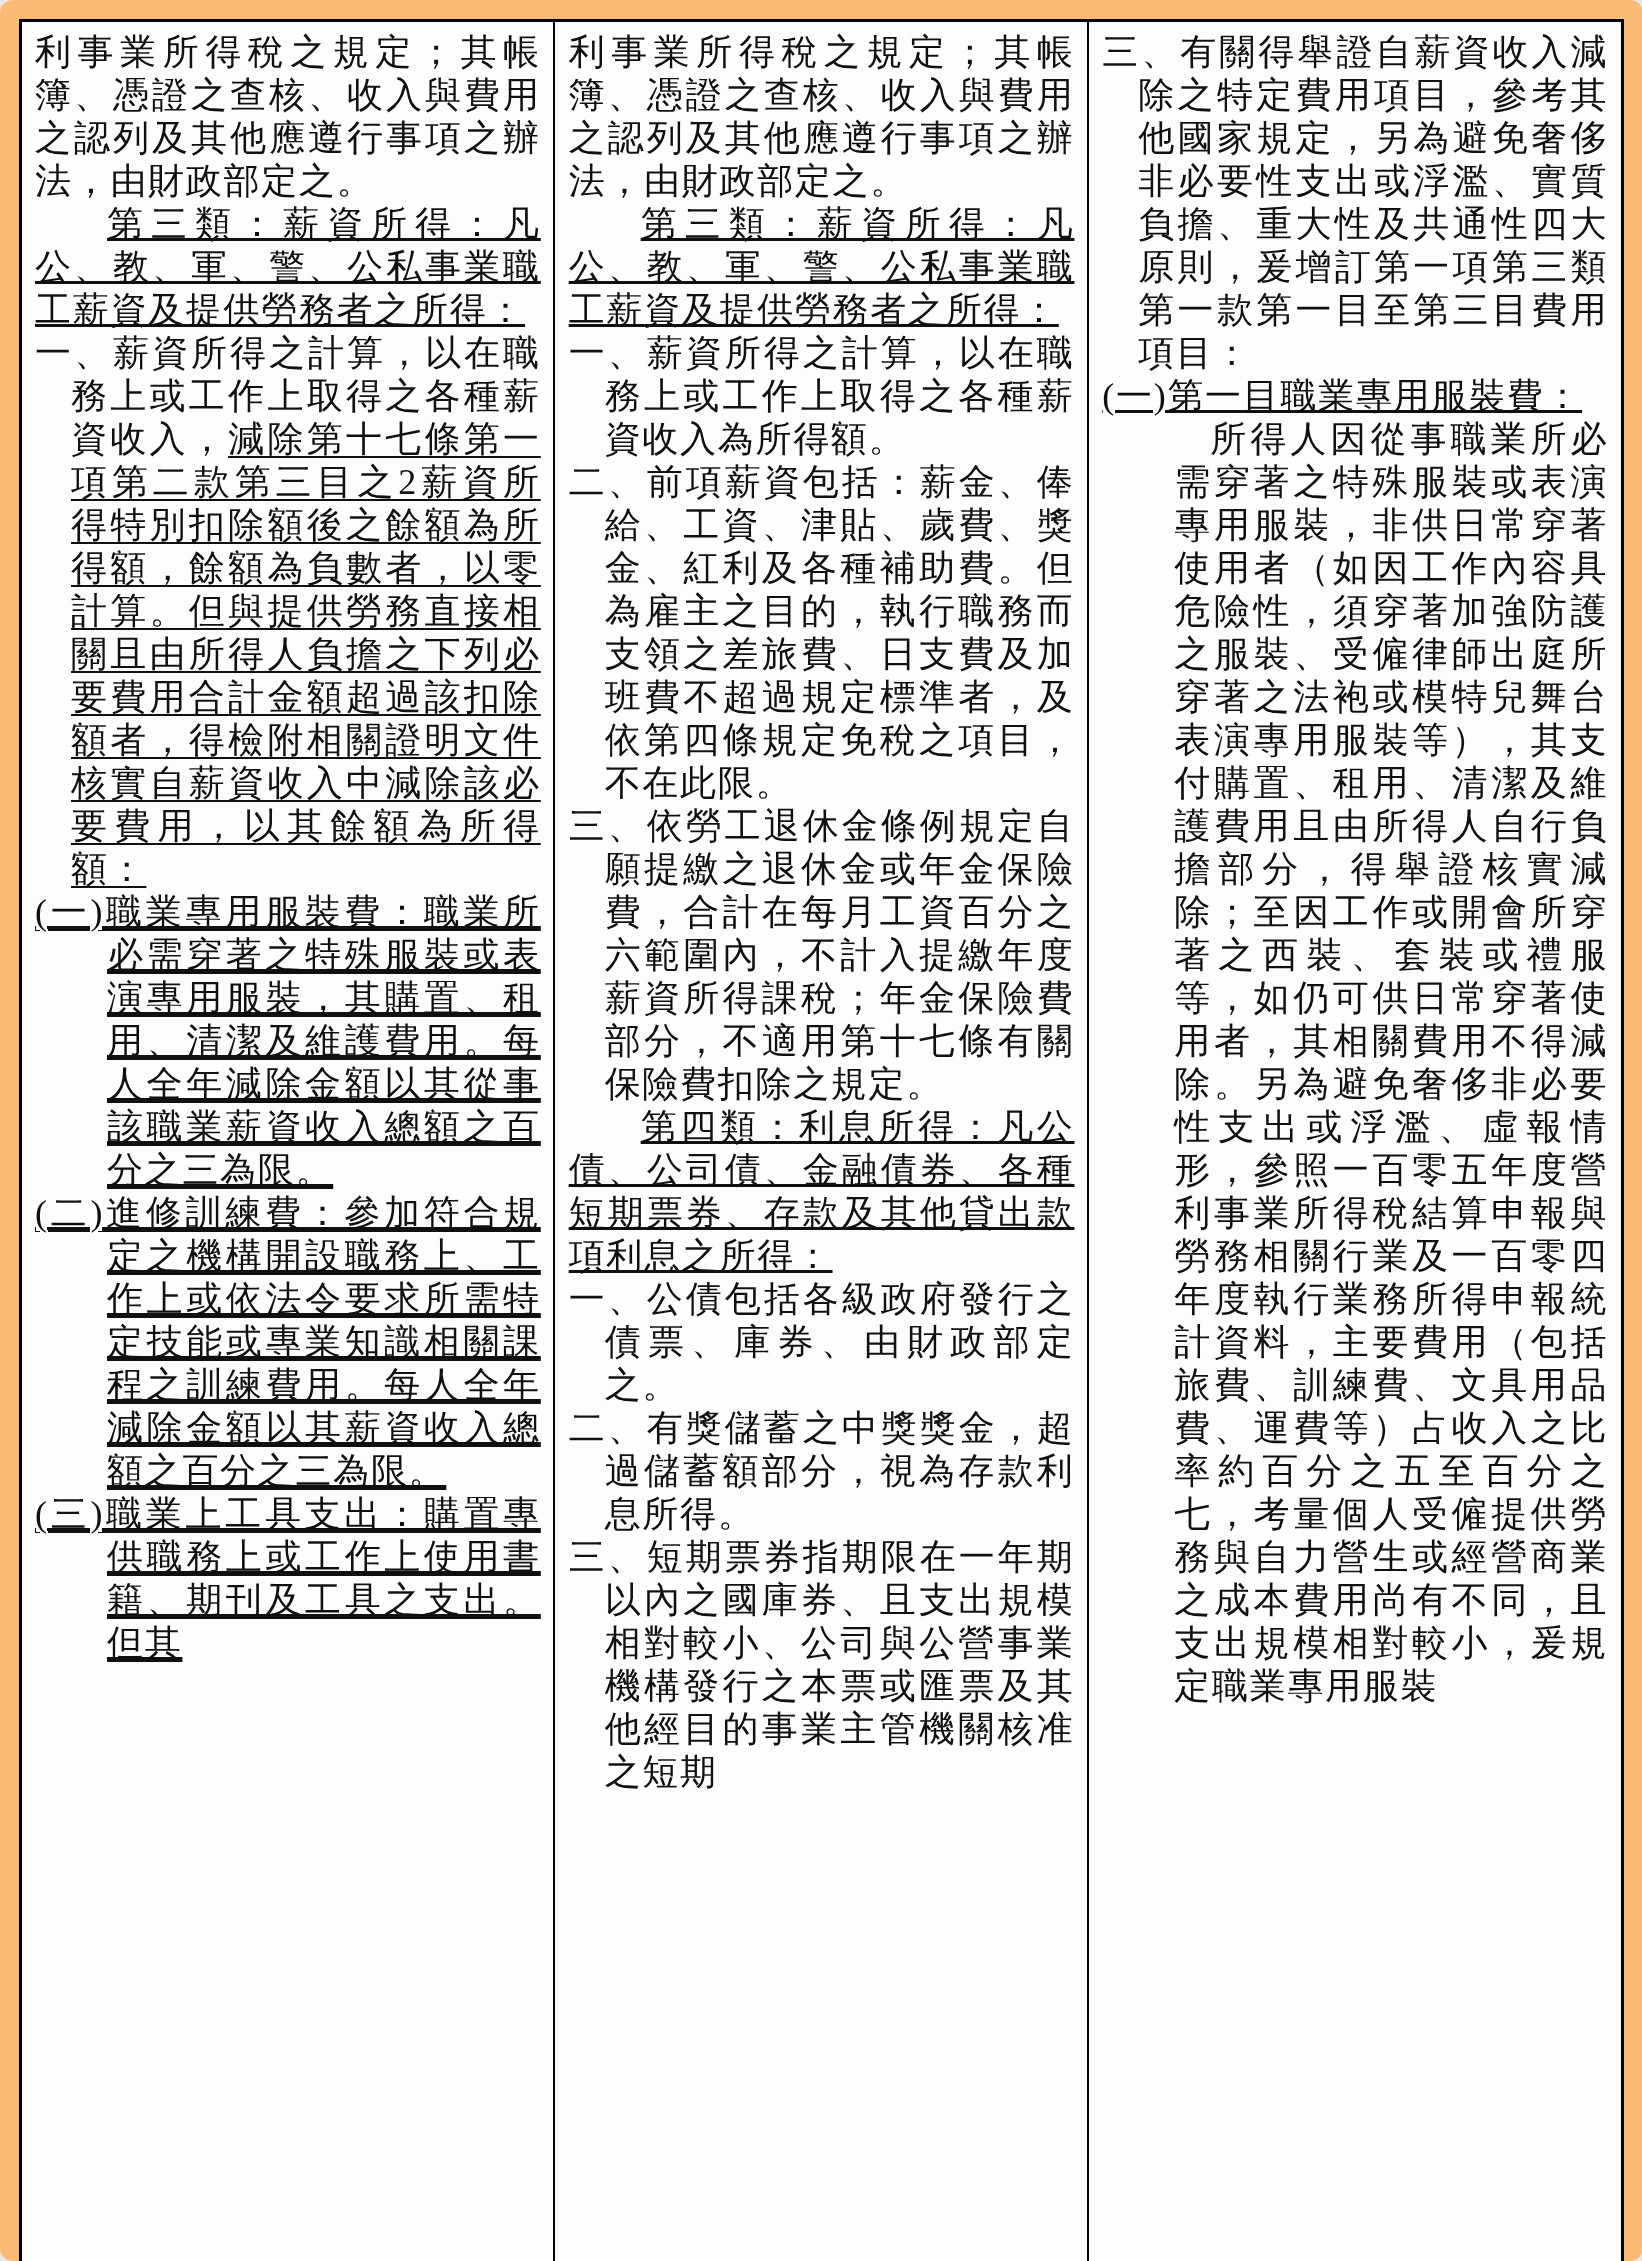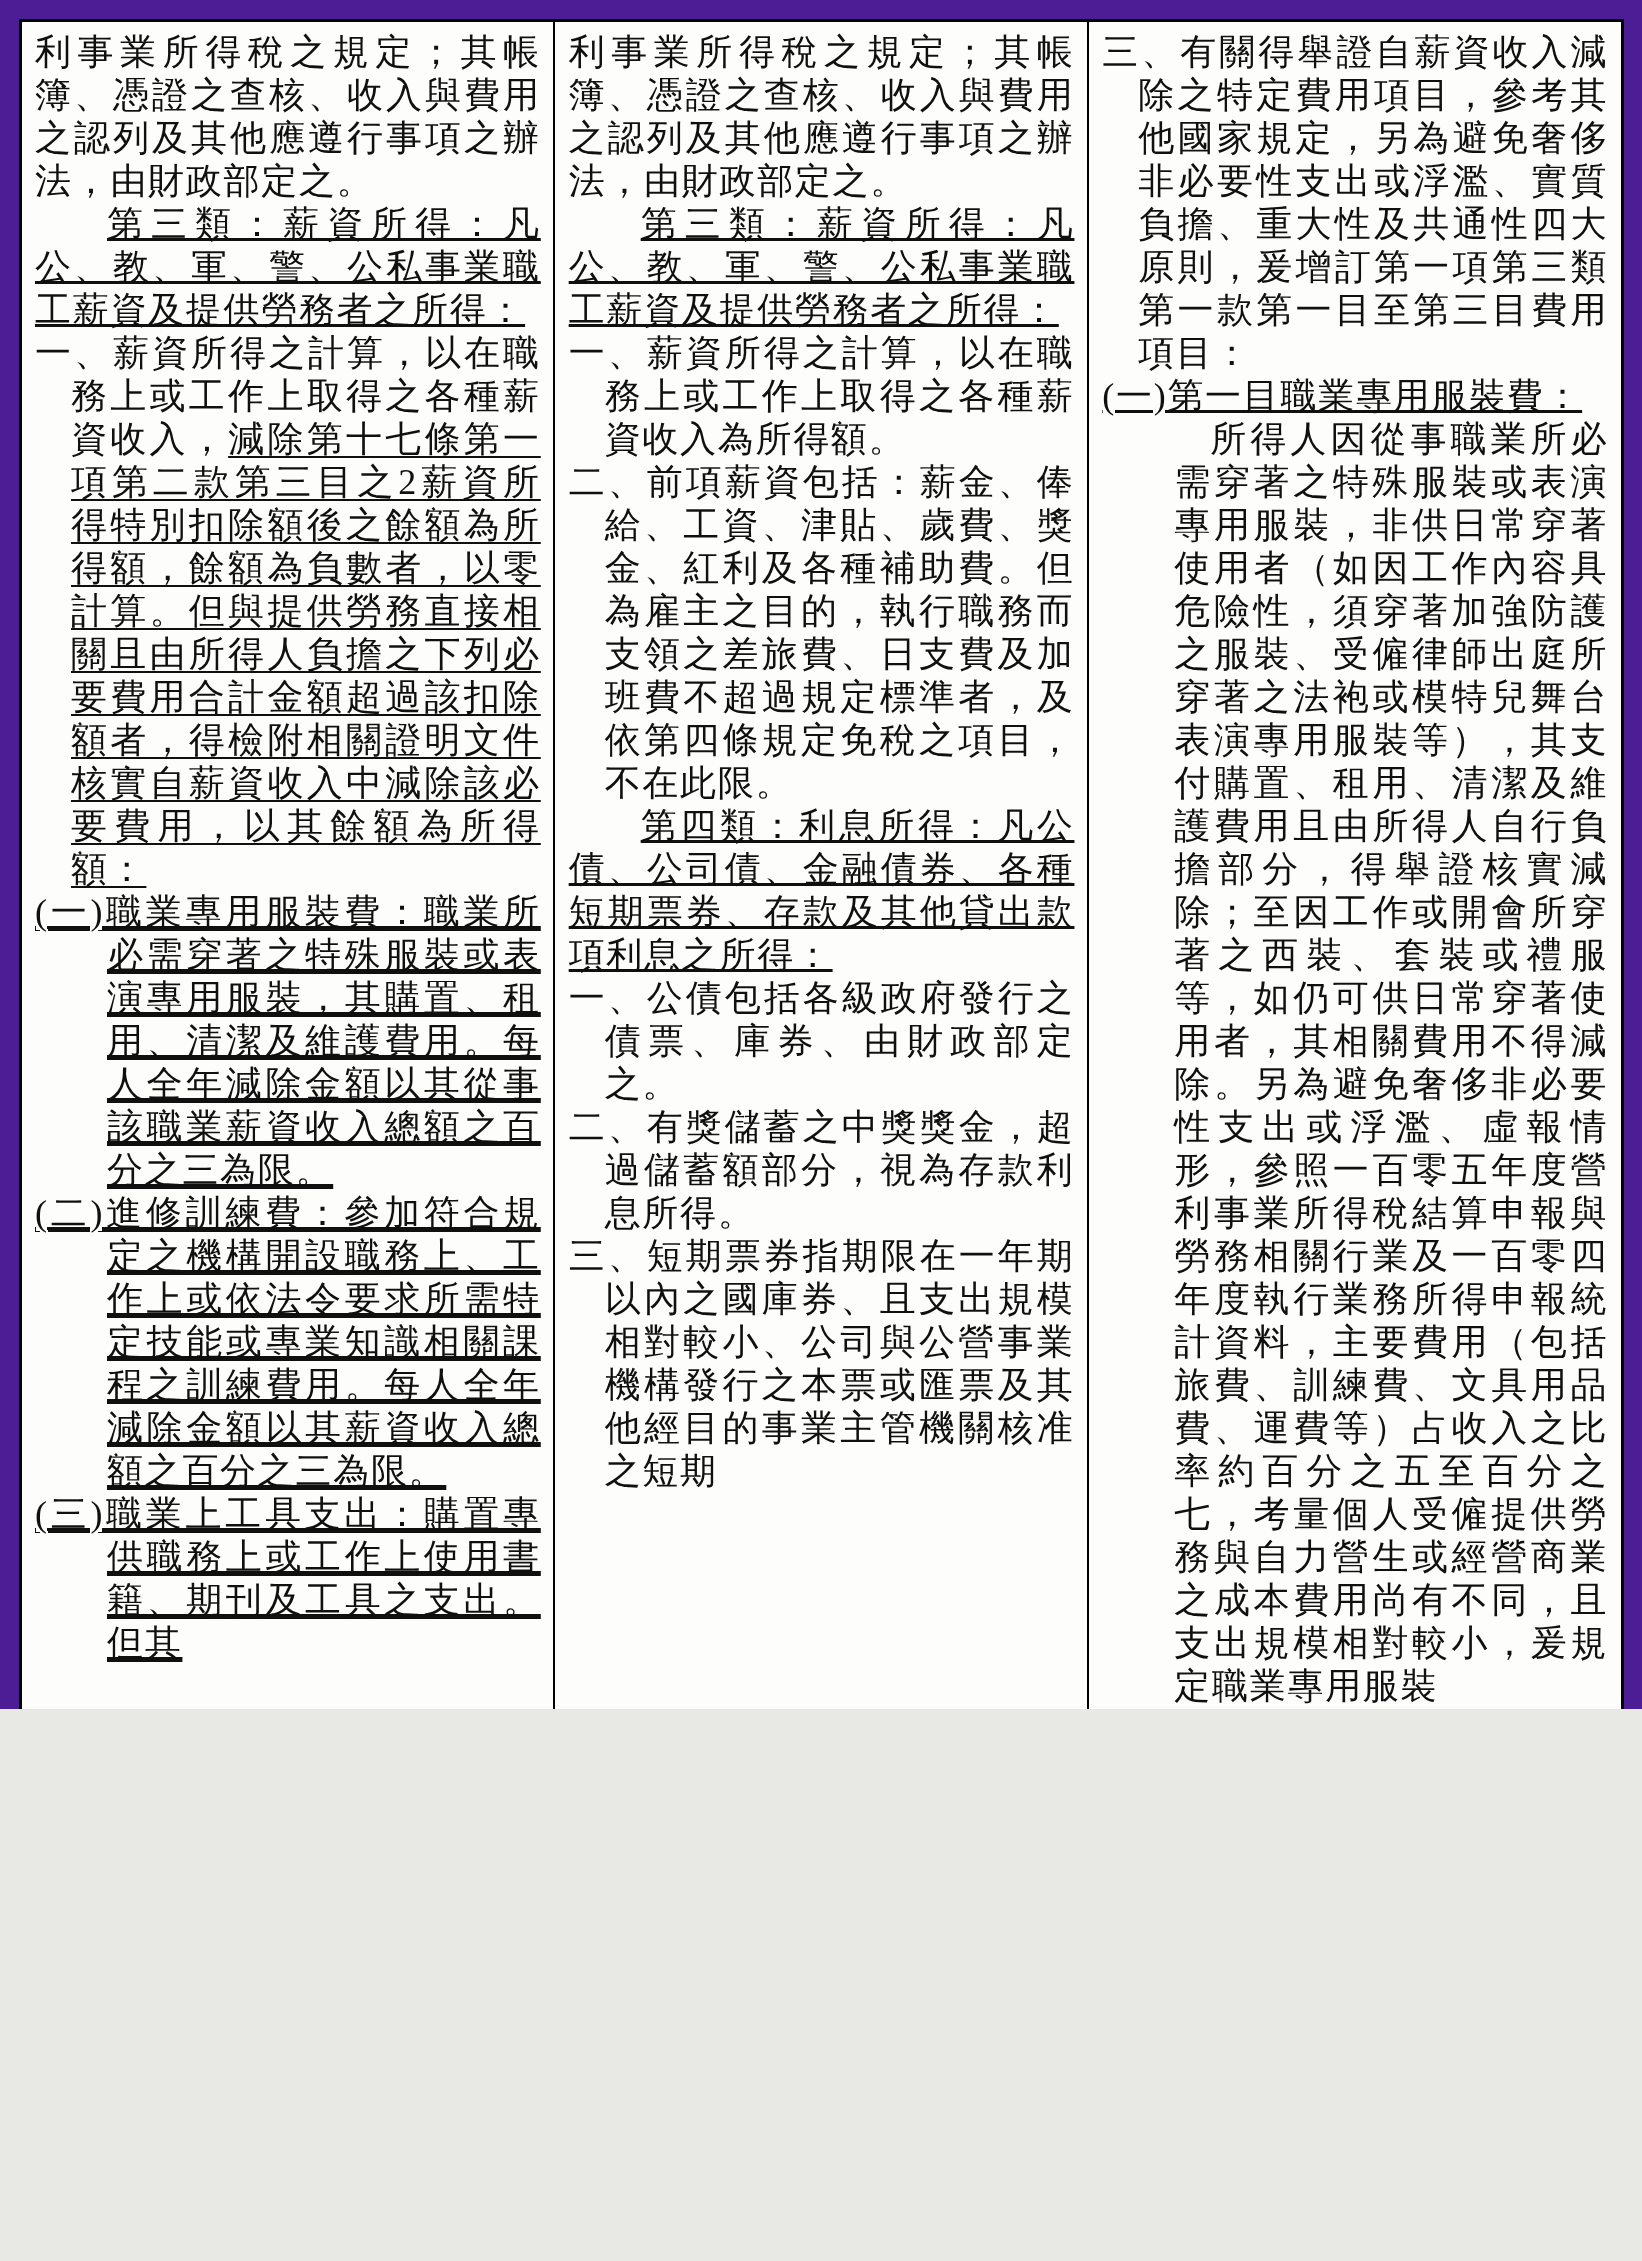--- a/index.html
+++ b/index.html
@@ -3,25 +3,26 @@
 <meta charset="utf-8">
 <style>
   html, body {
     margin: 0;
     padding: 0;
     background: #e8e8e4;
   }
   .page {
     position: relative;
     width: 1643px;
-    height: 1709px;
-    background: #4c1d95;
+    height: 2261px;
+    background: #fdba74;
     overflow: hidden;
     font-family: "Liberation Serif", "DejaVu Serif", serif;
     color: #101010;
+    border-radius: 13px;
   }
   .doc-table {
     position: absolute;
     left: 18.5px;
     top: 18.5px;
     width: 1605px;
     height: 2305px; 
     border: 3.4px solid #000;
     box-sizing: border-box;
     display: flex;
@@ -73,20 +74,21 @@
         <p class="para item1"><span>一、薪資所得之計算，以在職務上或工作上取得之各種薪資收入，</span><span class="u">減除第十七條第一項第二款第三目之2薪資所得特別扣除額後之餘額為所得額，餘額為負數者，以零計算。但與提供勞務直接相關且由所得人負擔之下列必要費用合計金額超過該扣除額者，得檢附相關證明文件核實自薪資收入中減除該必要費用，以其餘額為所得額：</span></p>
         <p class="para item2"><span class="u">(一)職業專用服裝費：職業所必需穿著之特殊服裝或表演專用服裝，其購置、租用、清潔及維護費用。每人全年減除金額以其從事該職業薪資收入總額之百分之三為限。</span></p>
         <p class="para item2"><span class="u">(二)進修訓練費：參加符合規定之機構開設職務上、工作上或依法令要求所需特定技能或專業知識相關課程之訓練費用。每人全年減除金額以其薪資收入總額之百分之三為限。</span></p>
         <p class="para item2"><span class="u">(三)職業上工具支出：購置專供職務上或工作上使用書籍、期刊及工具之支出。但其</span></p>
       </div>
     <div class="col">
         <p class="para plain"><span>利事業所得稅之規定；其帳簿、憑證之查核、收入與費用之認列及其他應遵行事項之辦法，由財政部定之。</span></p>
         <p class="para heading"><span>第三類：薪資所得：凡公、教、軍、警、公私事業職工薪資及提供勞務者之所得：</span></p>
         <p class="para item1"><span>一、薪資所得之計算，以在職務上或工作上取得之各種薪資收入為所得額。</span></p>
         <p class="para item1"><span>二、前項薪資包括：薪金、俸給、工資、津貼、歲費、獎金、紅利及各種補助費。但為雇主之目的，執行職務而支領之差旅費、日支費及加班費不超過規定標準者，及依第四條規定免稅之項目，不在此限。</span></p>
+        <p class="para item1"><span>三、依勞工退休金條例規定自願提繳之退休金或年金保險費，合計在每月工資百分之六範圍內，不計入提繳年度薪資所得課稅；年金保險費部分，不適用第十七條有關保險費扣除之規定。</span></p>
         <p class="para heading"><span>第四類：利息所得：凡公債、公司債、金融債券、各種短期票券、存款及其他貸出款項利息之所得：</span></p>
         <p class="para item1"><span>一、公債包括各級政府發行之債票、庫券、由財政部定之。</span></p>
         <p class="para item1"><span>二、有獎儲蓄之中獎獎金，超過儲蓄額部分，視為存款利息所得。</span></p>
         <p class="para item1"><span>三、短期票券指期限在一年期以內之國庫券、且支出規模相對較小、公司與公營事業機構發行之本票或匯票及其他經目的事業主管機關核准之短期</span></p>
       </div>
     <div class="col">
         <p class="para item1"><span>三、有關得舉證自薪資收入減除之特定費用項目，參考其他國家規定，另為避免奢侈非必要性支出或浮濫、實質負擔、重大性及共通性四大原則，爰增訂第一項第三類第一款第一目至第三目費用項目：</span></p>
         <p class="para item2"><span>(一)第一目職業專用服裝費：</span></p>
         <p class="para body2"><span>所得人因從事職業所必需穿著之特殊服裝或表演專用服裝，非供日常穿著使用者（如因工作內容具危險性，須穿著加強防護之服裝、受僱律師出庭所穿著之法袍或模特兒舞台表演專用服裝等），其支付購置、租用、清潔及維護費用且由所得人自行負擔部分，得舉證核實減除；至因工作或開會所穿著之西裝、套裝或禮服等，如仍可供日常穿著使用者，其相關費用不得減除。另為避免奢侈非必要性支出或浮濫、虛報情形，參照一百零五年度營利事業所得稅結算申報與勞務相關行業及一百零四年度執行業務所得申報統計資料，主要費用（包括旅費、訓練費、文具用品費、運費等）占收入之比率約百分之五至百分之七，考量個人受僱提供勞務與自力營生或經營商業之成本費用尚有不同，且支出規模相對較小，爰規定職業專用服裝</span></p>
       </div>

